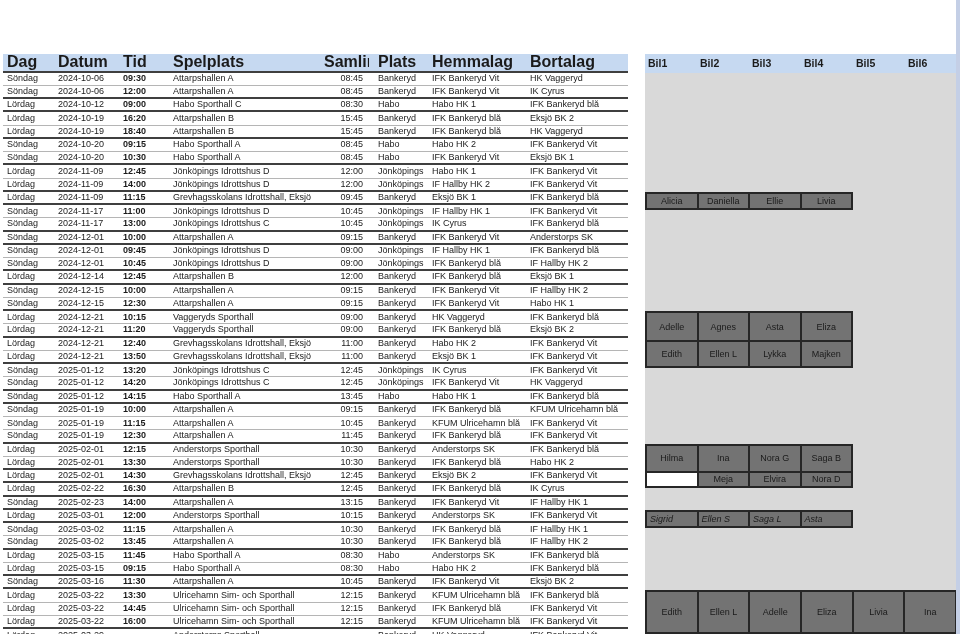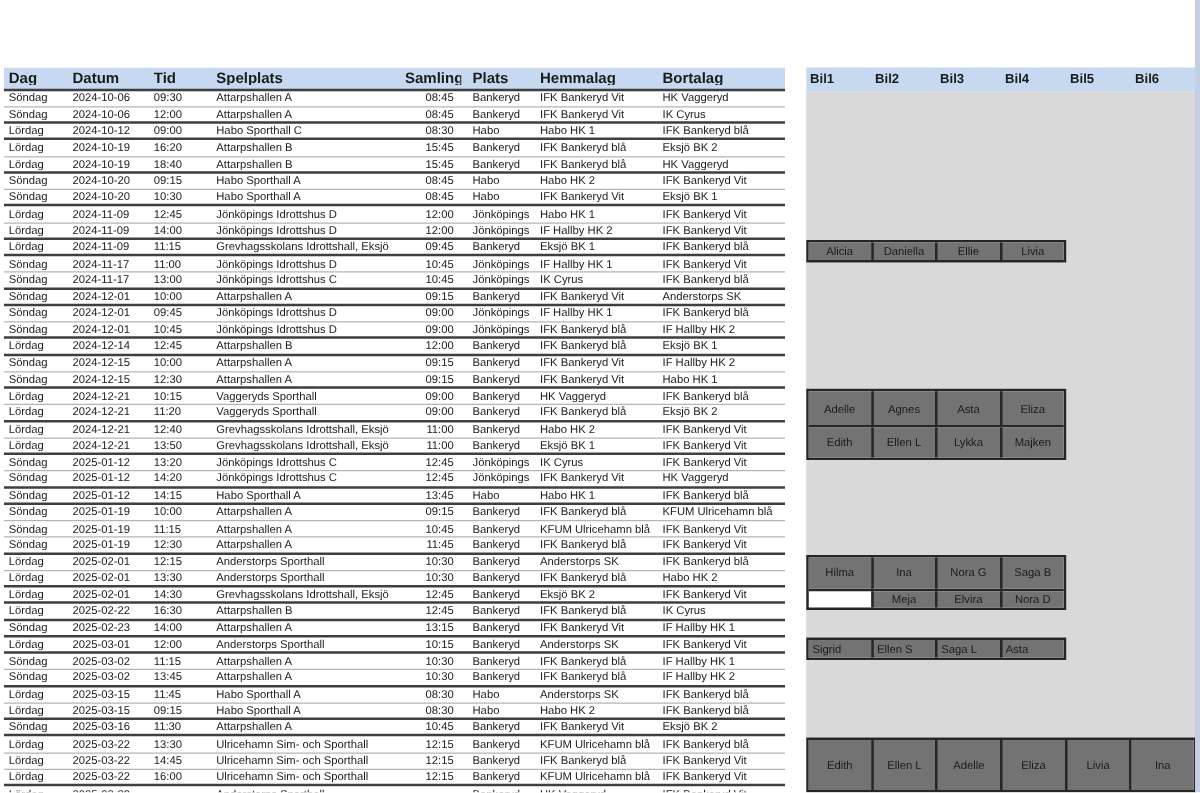--- a/index.html
+++ b/index.html
@@ -22,45 +22,45 @@
     display:flex;align-items:center;}
   #titlebar .t{color:#fff;font-size:15px;font-weight:bold;padding-left:8px;letter-spacing:.2px;}
 
   
   #rightedge{position:absolute;right:0;top:0;width:4px;height:634px;background:#C4CFE6;}
 
   
   #schedule{position:absolute;left:3px;top:54px;width:625px;height:580px;overflow:hidden;}
   .hrow{display:flex;height:18.5px;background:var(--header-bg);
     border-bottom:2px solid var(--thick);align-items:center;}
-  .hrow .cell{font-weight:bold;font-size:12px;}
+  .hrow .cell{font-weight:bold;font-size:16px;}
   .row{display:flex;height:13.25px;align-items:center;border-bottom:1px solid var(--thin);}
   .row.thick{border-bottom:2px solid var(--thick);}
   .cell{font-size:9px;white-space:nowrap;overflow:hidden;line-height:1;}
   .c-dag  {width:53px;padding-left:4px;}
   .c-datum{width:65px;padding-left:2px;}
-  .c-tid  {width:50px;padding-left:2px;}
+  .c-tid  {width:50px;padding-left:2px;font-weight:bold;}
   .c-spel {width:153px;padding-left:2px;}
   .c-saml {width:45px;text-align:right;padding-right:6px;}
   .c-plats{width:55px;padding-left:9px;}
   .c-hemma{width:97px;padding-left:8px;}
   .c-borta{width:107px;padding-left:9px;}
 
   
   #carpanel{position:absolute;left:645px;top:54px;width:312px;height:428px;}
   #bilheaders{display:flex;height:18.5px;background:var(--header-bg);align-items:center;}
   .bil-h{width:52px;font-weight:bold;font-size:10.5px;padding-left:3px;}
   #panelbody{position:absolute;left:0;top:18.5px;width:312px;height:561.5px;background:var(--panel-bg);}
   .nameblock{position:absolute;left:0;border:2px solid var(--box-border);background:#fff;}
   .nameblock .nrow{display:flex;}
   .nameblock .nrow + .nrow{border-top:2px solid var(--box-border);}
   .ncell{display:flex;align-items:center;justify-content:center;
     font-size:9px;background:#737373;overflow:hidden;white-space:nowrap;}
   .ncell + .ncell{border-left:2px solid var(--box-border);}
-  .nameblock.left .ncell{justify-content:flex-start;padding-left:3px;}
+  .nameblock.left .ncell{justify-content:flex-start;padding-left:3px;font-style:italic;}
 </style>
 </head>
 <body>
 
 <div id="stage">
 
 
   <div id="schedule">
     <div class="hrow" id="schedule-header">
         <div class="cell c-dag">Dag</div>

